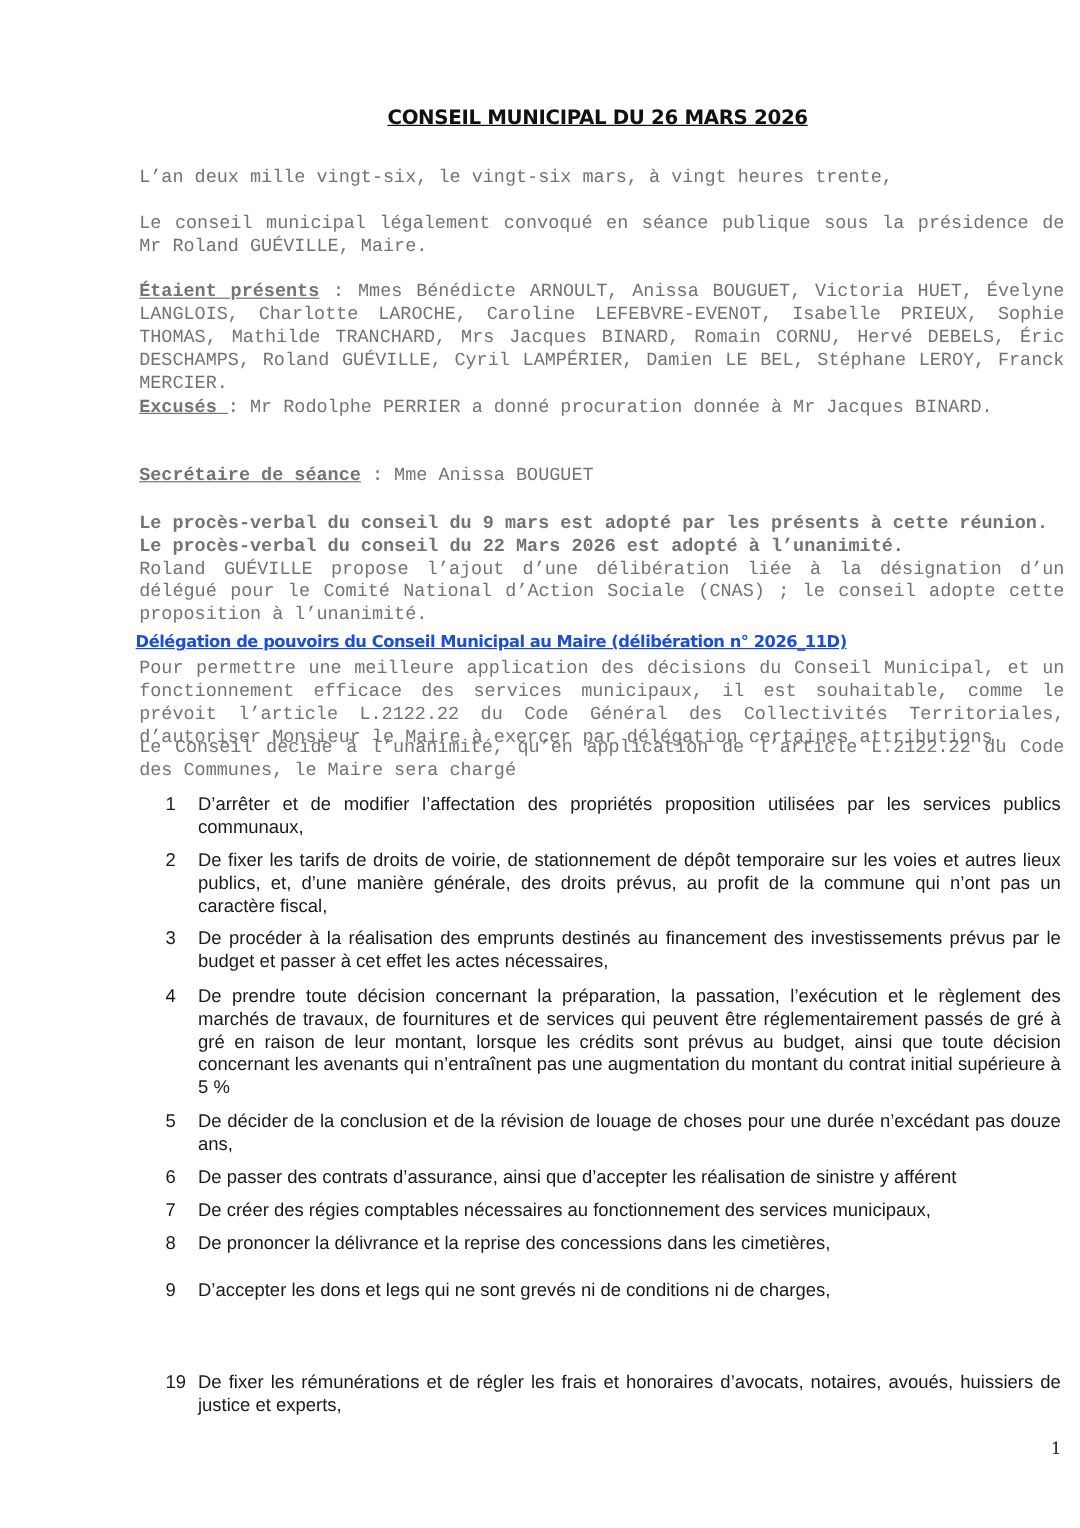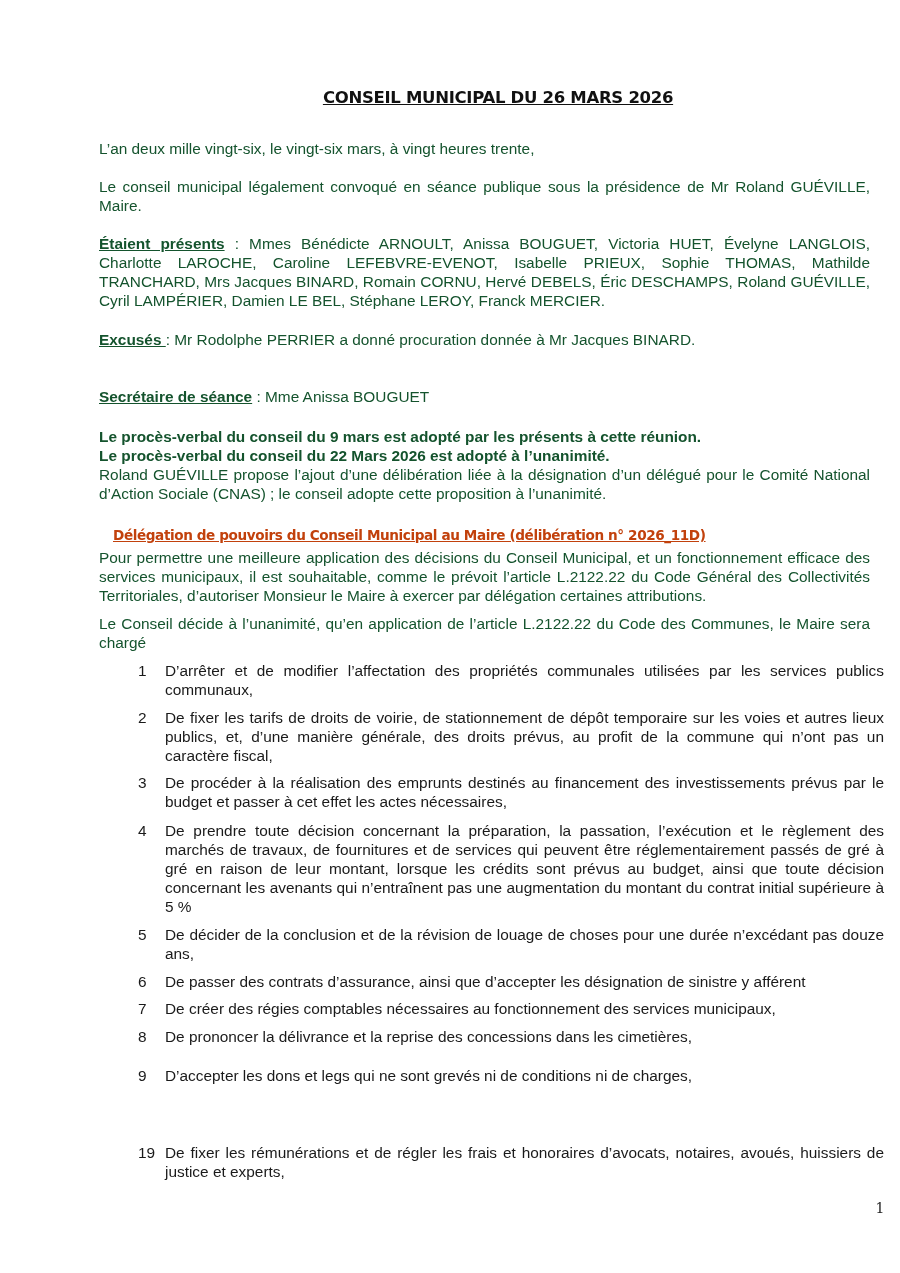--- a/index.html
+++ b/index.html
@@ -4,31 +4,31 @@
 <style>
   html, body { margin: 0; padding: 0; background: #ffffff; }
   body { width: 900px; height: 1273px; position: relative; overflow: hidden; color: #1a1a1a; }
   .page { position: absolute; left: 0; top: 0; width: 900px; height: 1273px; margin-left: 48px; }
   .title {
     position: absolute; left: 0; top: 88px; width: 900px; text-align: center;
     font-family: "DejaVu Sans", sans-serif; font-weight: bold; font-size: 16.5px;
     text-decoration: underline; letter-spacing: -0.3px; color: #111;
   }
   .p {
-    position: absolute; left: 51px; width: 771px;
-    font-family: Liberation Sans, sans-serif; font-size: 15.4px; line-height: 19px;
-    text-align: justify; color: #14532d;
+    position: absolute; left: 68px; width: 771px;
+    font-family: Liberation Mono, monospace; font-size: 15.4px; line-height: 19px;
+    text-align: justify; color: #737373;
   }
   .nojust { text-align: left; }
   .lbl { font-weight: bold; text-decoration: underline; }
   .bold { font-weight: bold; }
   .section-heading {
     position: absolute; left: 65px; top: 527px; width: 771px;
     font-family: "DejaVu Sans", sans-serif; font-weight: bold; font-size: 13.6px;
-    text-decoration: underline; letter-spacing: -0.4px; color: #c2410c;
+    text-decoration: underline; letter-spacing: -0.4px; color: #1d4ed8;
   }
   .li { position: absolute; left: 90px; width: 746px; font-family: "Liberation Sans", sans-serif; font-size: 15.4px; line-height: 19px; color: #1a1a1a; }
   .li .num { position: absolute; left: 0; top: 0; width: 24px; }
   .li .txt { margin-left: 27px; text-align: justify; }
   .li.nojust .txt { text-align: left; }
   .pageno {
     position: absolute; left: 824px; top: 1200px; width: 16px; text-align: center;
     font-family: "DejaVu Serif", serif; font-size: 14px; color: #222;
   }
 </style>
@@ -60,41 +60,41 @@
   <div class="p" style="top:465px;">Roland GUÉVILLE propose l’ajout d’une délibération liée à la désignation d’un délégué pour le Comité National d’Action Sociale (CNAS) ; le conseil adopte cette proposition à l’unanimité.</div>
 
   <div class="section-heading">Délégation de pouvoirs du Conseil Municipal au Maire (délibération n° 2026_11D)</div>
 
   <div class="p" style="top:548px;">Pour permettre une meilleure application des décisions du Conseil Municipal, et un fonctionnement efficace des services municipaux, il est souhaitable, comme le prévoit l’article L.2122.22 du Code Général des Collectivités Territoriales, d’autoriser Monsieur le Maire à exercer par délégation certaines attributions.</div>
 
   <div class="p" style="top:614px;">Le Conseil décide à l’unanimité, qu’en application de l’article L.2122.22 du Code des Communes, le Maire sera chargé</div>
 
   <div class="li" style="top:661px;">
     <span class="num">1</span>
-    <div class="txt">D’arrêter et de modifier l’affectation des propriétés communales utilisées par les services publics communaux,</div>
+    <div class="txt">D’arrêter et de modifier l’affectation des propriétés proposition utilisées par les services publics communaux,</div>
   </div>
   <div class="li" style="top:708px;">
     <span class="num">2</span>
     <div class="txt">De fixer les tarifs de droits de voirie, de stationnement de dépôt temporaire sur les voies et autres lieux publics, et, d’une manière générale, des droits prévus, au profit de la commune qui n’ont pas un caractère fiscal,</div>
   </div>
   <div class="li" style="top:773px;">
     <span class="num">3</span>
     <div class="txt">De procéder à la réalisation des emprunts destinés au financement des investissements prévus par le budget et passer à cet effet les actes nécessaires,</div>
   </div>
   <div class="li" style="top:821px;">
     <span class="num">4</span>
     <div class="txt">De prendre toute décision concernant la préparation, la passation, l’exécution et le règlement des marchés de travaux, de fournitures et de services qui peuvent être réglementairement passés de gré à gré en raison de leur montant, lorsque les crédits sont prévus au budget, ainsi que toute décision concernant les avenants qui n’entraînent pas une augmentation du montant du contrat initial supérieure à 5 %</div>
   </div>
   <div class="li" style="top:925px;">
     <span class="num">5</span>
     <div class="txt">De décider de la conclusion et de la révision de louage de choses pour une durée n’excédant pas douze ans,</div>
   </div>
   <div class="li nojust" style="top:972px;">
     <span class="num">6</span>
-    <div class="txt">De passer des contrats d’assurance, ainsi que d’accepter les désignation de sinistre y afférent</div>
+    <div class="txt">De passer des contrats d’assurance, ainsi que d’accepter les réalisation de sinistre y afférent</div>
   </div>
   <div class="li nojust" style="top:999px;">
     <span class="num">7</span>
     <div class="txt">De créer des régies comptables nécessaires au fonctionnement des services municipaux,</div>
   </div>
   <div class="li nojust" style="top:1027px;">
     <span class="num">8</span>
     <div class="txt">De prononcer la délivrance et la reprise des concessions dans les cimetières,</div>
   </div>
   <div class="li nojust" style="top:1066px;">

